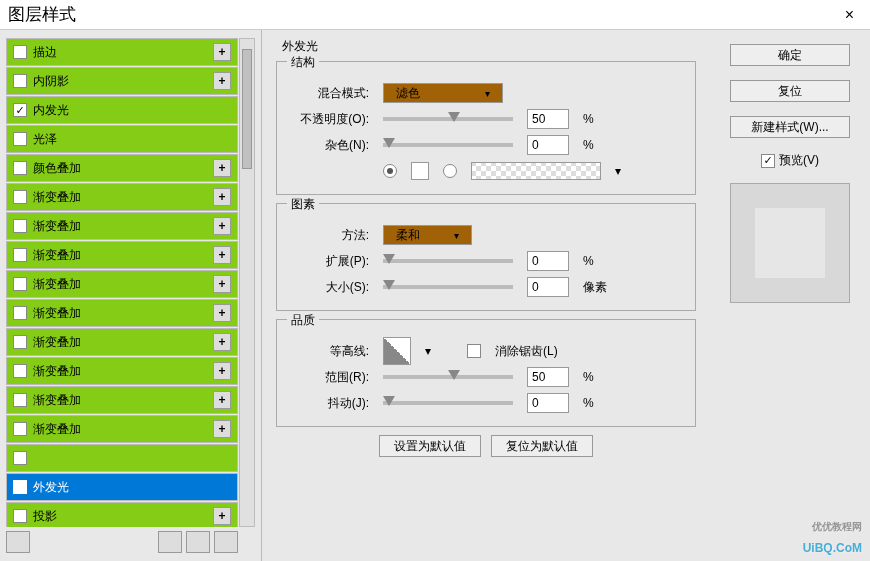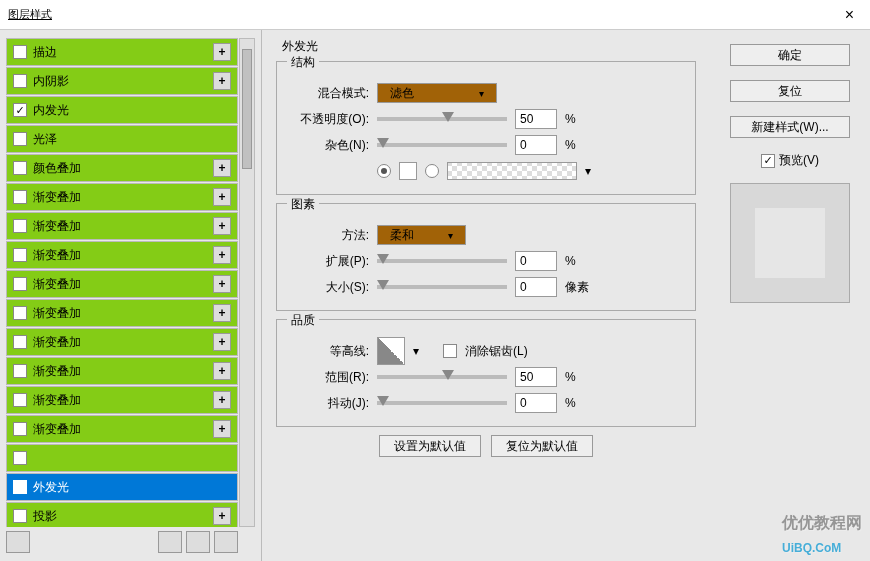--- a/index.html
+++ b/index.html
@@ -1,37 +1,37 @@
 <!DOCTYPE html>
 <html><head>
 <meta charset="utf-8">
 <style>
 * { box-sizing: border-box; margin: 0; padding: 0; font-family: "Microsoft YaHei", SimSun, Arial, sans-serif; font-size: 12px; }
 body { background: #e8e8e8; width: 870px; height: 561px; overflow: hidden; position: relative; }
 .titlebar { background: #fff; height: 30px; display: flex; align-items: center; padding: 0 8px; border-bottom: 1px solid #ccc; }
-.title { font-size: 11px; text-decoration: underline; }
+.title { font-size: 17px; }
 .close { margin-left: auto; font-size: 16px; cursor: pointer; padding: 0 8px; }
 .content { display: flex; height: calc(100% - 30px); }
 .left { width: 262px; border-right: 1px solid #bbb; padding: 8px 6px; display: flex; flex-direction: column; }
 .style-list { flex: 1; overflow: hidden; position: relative; }
 .scrollbar { position: absolute; right: 0; top: 0; bottom: 0; width: 16px; background: #e0e0e0; border: 1px solid #bbb; }
 .scroll-thumb { position: absolute; top: 10px; left: 2px; right: 2px; height: 120px; background: #c0c0c0; border: 1px solid #999; }
 .style-item { display: flex; align-items: center; height: 28px; border: 1px solid #bbb; margin-bottom: 1px; padding: 0 6px; background: #84cc16; margin-right: 17px; }
 .style-item.selected { background: #0078d7; color: #fff; }
 .style-check { width: 14px; height: 14px; border: 1px solid #888; background: #fff; margin-right: 6px; display: flex; align-items: center; justify-content: center; font-size: 11px; }
 .style-item.selected .style-check { border-color: #fff; }
 .style-label { flex: 1; }
 .style-plus { width: 18px; height: 18px; border: 1px solid #999; background: #ddd; display: flex; align-items: center; justify-content: center; font-weight: bold; }
 .left-bottom { display: flex; gap: 4px; margin-top: 4px; margin-right: 17px; }
 .mini-btn { width: 24px; height: 22px; border: 1px solid #999; background: #ddd; }
 .middle { flex: 1; padding: 8px 14px; }
 .group { border: 1px solid #aaa; margin-bottom: 8px; position: relative; padding: 18px 12px 10px; }
 .group-title { position: absolute; top: -8px; left: 10px; background: #e8e8e8; padding: 0 4px; }
 .panel-title { margin-bottom: 6px; padding-left: 6px; }
-.row { display: flex; align-items: center; height: 26px; gap: 8px; }
+.row { display: flex; align-items: center; height: 26px; gap: 14px; }
 .row-label { width: 80px; text-align: right; }
 .select { width: 120px; height: 20px; border: 1px solid #999; background: #a16207; display: flex; align-items: center; padding: 0 12px; justify-content: space-between; }
 .select small { font-size: 10px; }
 .slider { width: 130px; height: 4px; background: #bbb; position: relative; }
 .slider-thumb { position: absolute; top: -5px; width: 0; height: 0; border-left: 6px solid transparent; border-right: 6px solid transparent; border-top: 10px solid #888; }
 .numbox { width: 42px; height: 20px; border: 1px solid #999; background: #fff; padding: 0 4px; display: flex; align-items: center; }
 .unit { width: 24px; }
 .radio { width: 14px; height: 14px; border: 1px solid #888; border-radius: 50%; background: #fff; display: inline-flex; align-items: center; justify-content: center; }
 .radio.on::after { content: ""; width: 6px; height: 6px; background: #555; border-radius: 50%; }
 .color-sq { width: 18px; height: 18px; border: 1px solid #999; background: #fff; }
@@ -39,21 +39,21 @@
 .contour { width: 28px; height: 28px; border: 1px solid #999; background: linear-gradient(to top right, #888 0%, #888 50%, #fff 50%, #fff 100%); }
 .checkbox { width: 14px; height: 14px; border: 1px solid #888; background: #fff; display: inline-flex; align-items: center; justify-content: center; font-size: 11px; }
 .btn { height: 22px; border: 1px solid #999; background: #eee; padding: 0 14px; display: inline-flex; align-items: center; cursor: pointer; }
 .btn-row { display: flex; gap: 10px; justify-content: center; margin-top: 6px; }
 .right { width: 160px; padding: 10px; display: flex; flex-direction: column; gap: 6px; align-items: stretch; }
 .right .btn { justify-content: center; width: 120px; margin: 4px auto; }
 .prev-row { display: flex; align-items: center; gap: 4px; justify-content: center; margin-top: 4px; }
 .preview-box { width: 120px; height: 120px; border: 1px solid #aaa; background: #d8d8d8; margin: 8px auto 0; display: flex; align-items: center; justify-content: center; }
 .preview-inner { width: 70px; height: 70px; background: #e6e6e6; }
 .watermark { position: absolute; right: 8px; bottom: 4px; color: #2aa4d6; font-size: 20px; font-weight: bold; opacity: .85; text-shadow: 1px 1px 0 #eee; }
-.watermark small { display: block; font-size: 16px; color: #888; text-align: right; }
+.watermark small { display: block; font-size: 10px; color: #888; text-align: right; }
 </style>
 </head>
 <body>
 
 <div class="titlebar">
   <span class="title">图层样式</span>
   <span class="close">×</span>
 </div>
 
 <div class="content">

